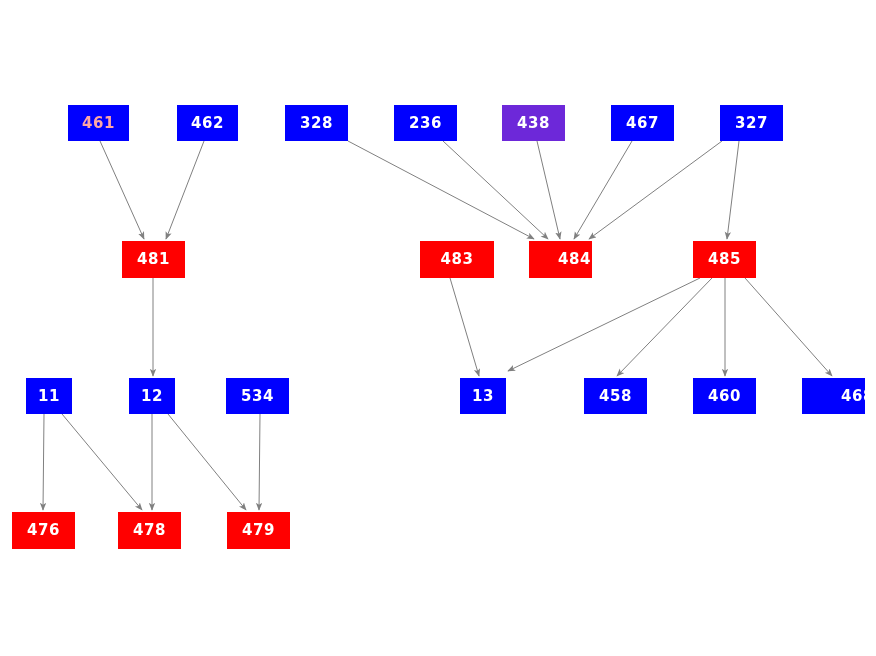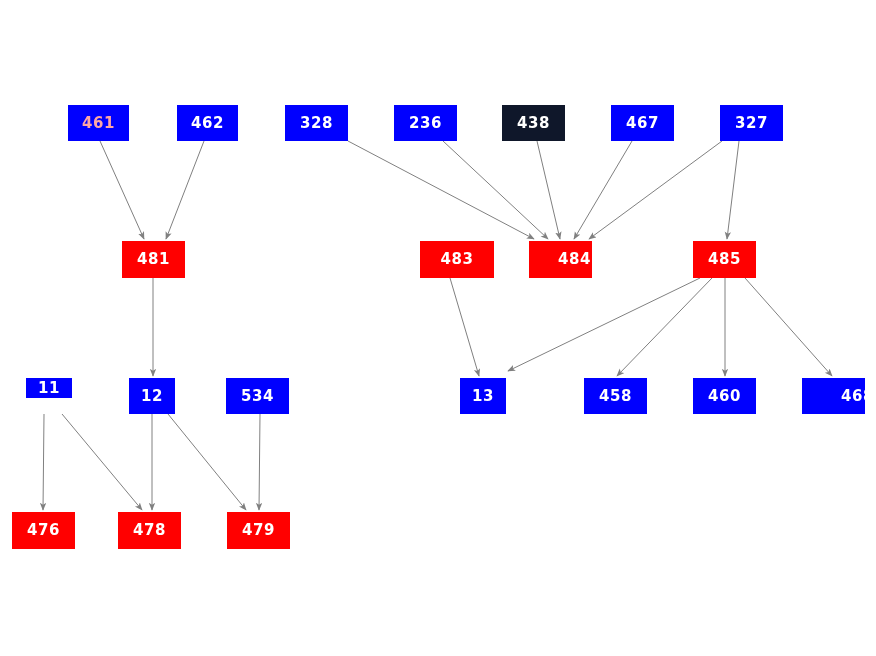--- a/index.html
+++ b/index.html
@@ -77,42 +77,42 @@
       </div>
       <div class="node blue" style="left: 177px; top: 105px; width: 61px; height: 36px; background: rgb(0, 0, 255); color: rgb(255, 255, 255);">
         <span>462</span>
       </div>
       <div class="node blue" style="left: 285px; top: 105px; width: 63px; height: 36px; background: rgb(0, 0, 255); color: rgb(255, 255, 255);">
         <span>328</span>
       </div>
       <div class="node blue" style="left: 394px; top: 105px; width: 63px; height: 36px; background: rgb(0, 0, 255); color: rgb(255, 255, 255);">
         <span>236</span>
       </div>
-      <div class="node blue" style="left: 502px; top: 105px; width: 63px; height: 36px; background: #0f172a; color: rgb(255, 255, 255);">
+      <div class="node blue" style="left: 502px; top: 105px; width: 63px; height: 36px; background: #6d28d9; color: rgb(255, 255, 255);">
         <span>438</span>
       </div>
       <div class="node blue" style="left: 611px; top: 105px; width: 63px; height: 36px; background: rgb(0, 0, 255); color: rgb(255, 255, 255);">
         <span>467</span>
       </div>
       <div class="node blue" style="left: 720px; top: 105px; width: 63px; height: 36px; background: rgb(0, 0, 255); color: rgb(255, 255, 255);">
         <span>327</span>
       </div>
       <div class="node red" style="left: 122px; top: 241px; width: 63px; height: 37px; background: rgb(255, 0, 0); color: rgb(255, 255, 255);">
         <span>481</span>
       </div>
       <div class="node red" style="left: 420px; top: 241px; width: 74px; height: 37px; background: rgb(255, 0, 0); color: rgb(255, 255, 255);">
         <span>483</span>
       </div>
       <div class="node red" style="left: 529px; top: 241px; width: 63px; height: 37px; background: rgb(255, 0, 0); color: rgb(255, 255, 255); padding-left: 28px;">
         <span>484</span>
       </div>
       <div class="node red" style="left: 693px; top: 241px; width: 63px; height: 37px; background: rgb(255, 0, 0); color: rgb(255, 255, 255);">
         <span>485</span>
       </div>
-      <div class="node blue" style="left: 26px; top: 378px; width: 46px; height: 20px; background: rgb(0, 0, 255); color: rgb(255, 255, 255);">
+      <div class="node blue" style="left: 26px; top: 378px; width: 46px; height: 36px; background: rgb(0, 0, 255); color: rgb(255, 255, 255);">
         <span>11</span>
       </div>
       <div class="node blue" style="left: 129px; top: 378px; width: 46px; height: 36px; background: rgb(0, 0, 255); color: rgb(255, 255, 255);">
         <span>12</span>
       </div>
       <div class="node blue" style="left: 226px; top: 378px; width: 63px; height: 36px; background: rgb(0, 0, 255); color: rgb(255, 255, 255);">
         <span>534</span>
       </div>
       <div class="node blue" style="left: 460px; top: 378px; width: 46px; height: 36px; background: rgb(0, 0, 255); color: rgb(255, 255, 255);">
         <span>13</span>

